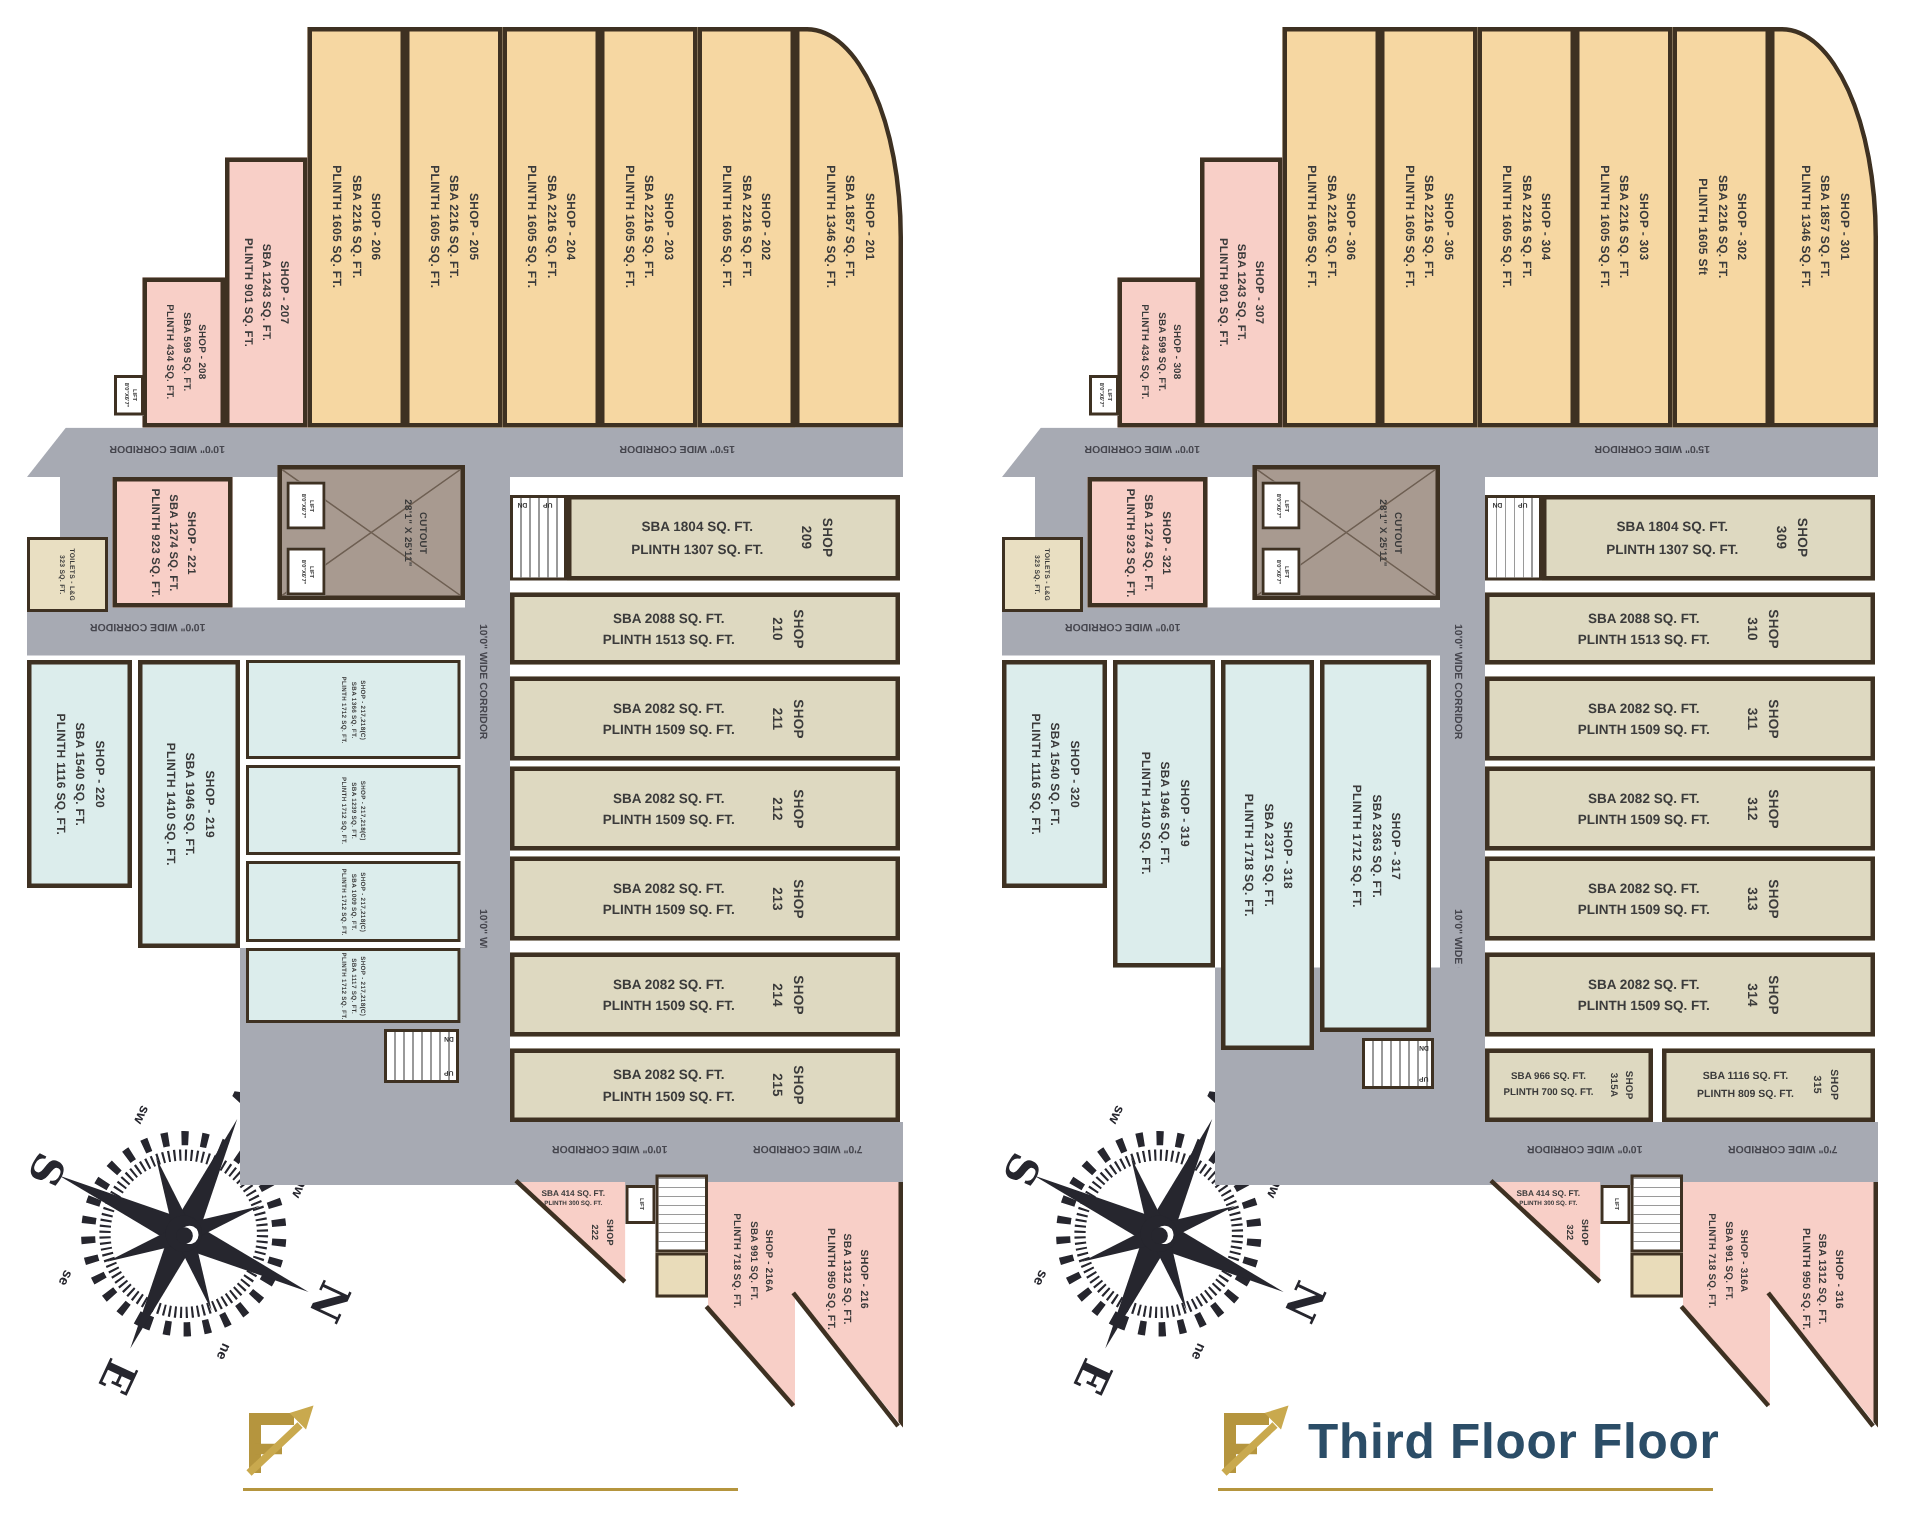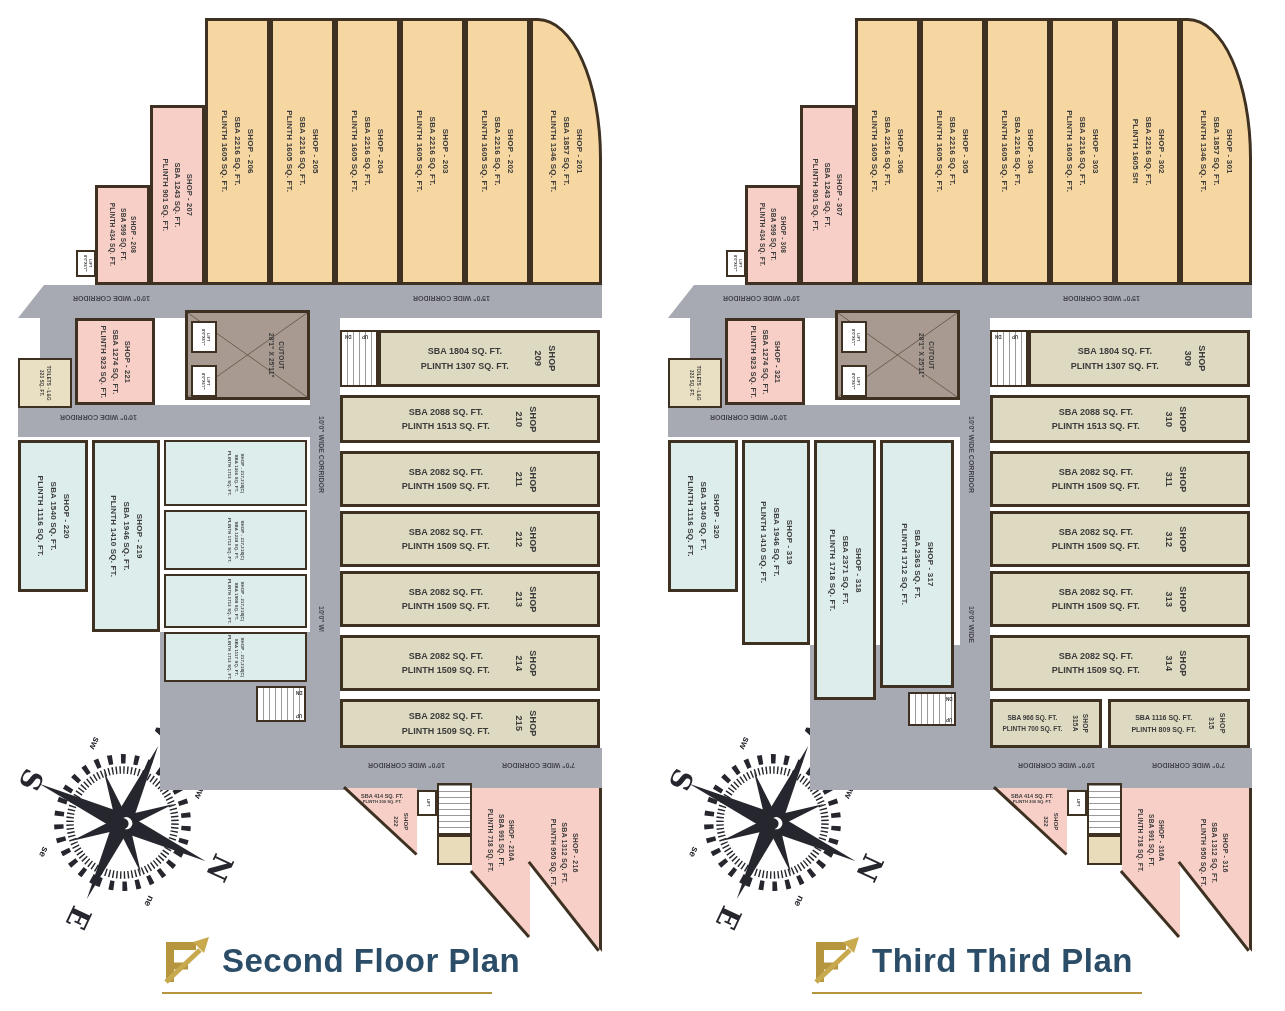--- a/index.html
+++ b/index.html
@@ -358,21 +358,20 @@
       <text x="56" y="186" font-size="10" font-weight="bold" fill="#26262e" text-anchor="middle">sw</text>
     </g>
   </svg>
 
   <svg class="abs" style="left:160px;top:936px" width="50" height="50" viewBox="0 0 50 50">
     <path d="M10 46 V10 H36" fill="none" stroke="#b5953e" stroke-width="8"></path>
     <path d="M10 30 H28" fill="none" stroke="#b5953e" stroke-width="7"></path>
     <path d="M6 46 L40 14" stroke="#c9a94e" stroke-width="5" fill="none"></path>
     <polygon points="33,6 49,1 44,17" fill="#c9a94e"></polygon>
   </svg>
-  <div class="title-text" style="left:222px;top:942px">Second Floor Plan</div>
   <div class="underline" style="left:162px;top:992px;width:330px"></div>
 </section>
 
 <section class="plan" style="left:650px">
 
   <div class="corridor" style="left:18px;top:285px;width:584px;height:33px;clip-path:polygon(26px 0,100% 0,100% 100%,0 100%)">
     <span class="clabel" style="left:55px;top:10px">10'0" WIDE CORRIDOR</span>
     <span class="clabel" style="left:395px;top:10px">15'0" WIDE CORRIDOR</span>
   </div>
   <div class="corridor" style="left:40px;top:316px;width:35px;height:92px"></div>
@@ -672,17 +671,17 @@
       <text x="56" y="186" font-size="10" font-weight="bold" fill="#26262e" text-anchor="middle">sw</text>
     </g>
   </svg>
 
   <svg class="abs" style="left:160px;top:936px" width="50" height="50" viewBox="0 0 50 50">
     <path d="M10 46 V10 H36" fill="none" stroke="#b5953e" stroke-width="8"></path>
     <path d="M10 30 H28" fill="none" stroke="#b5953e" stroke-width="7"></path>
     <path d="M6 46 L40 14" stroke="#c9a94e" stroke-width="5" fill="none"></path>
     <polygon points="33,6 49,1 44,17" fill="#c9a94e"></polygon>
   </svg>
-  <div class="title-text" style="left:222px;top:942px">Third Third Plan</div>
+  <div class="title-text" style="left:222px;top:942px">Third Floor Floor</div>
   <div class="underline" style="left:162px;top:992px;width:330px"></div>
 </section>
 
 </div>
 
 </body></html>

